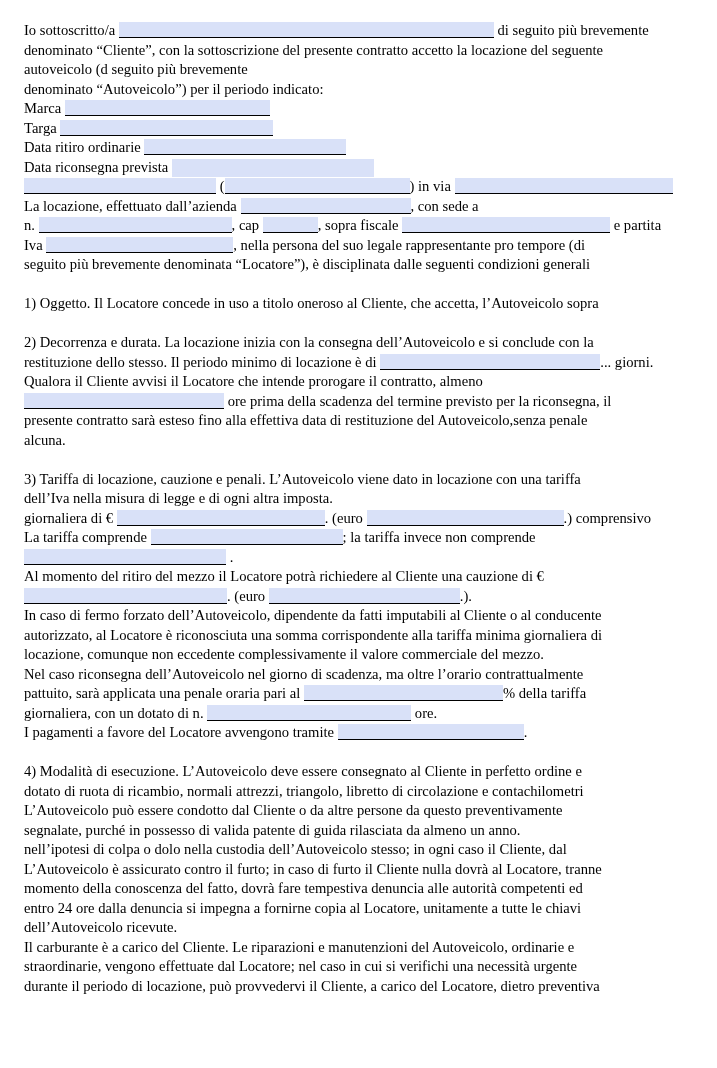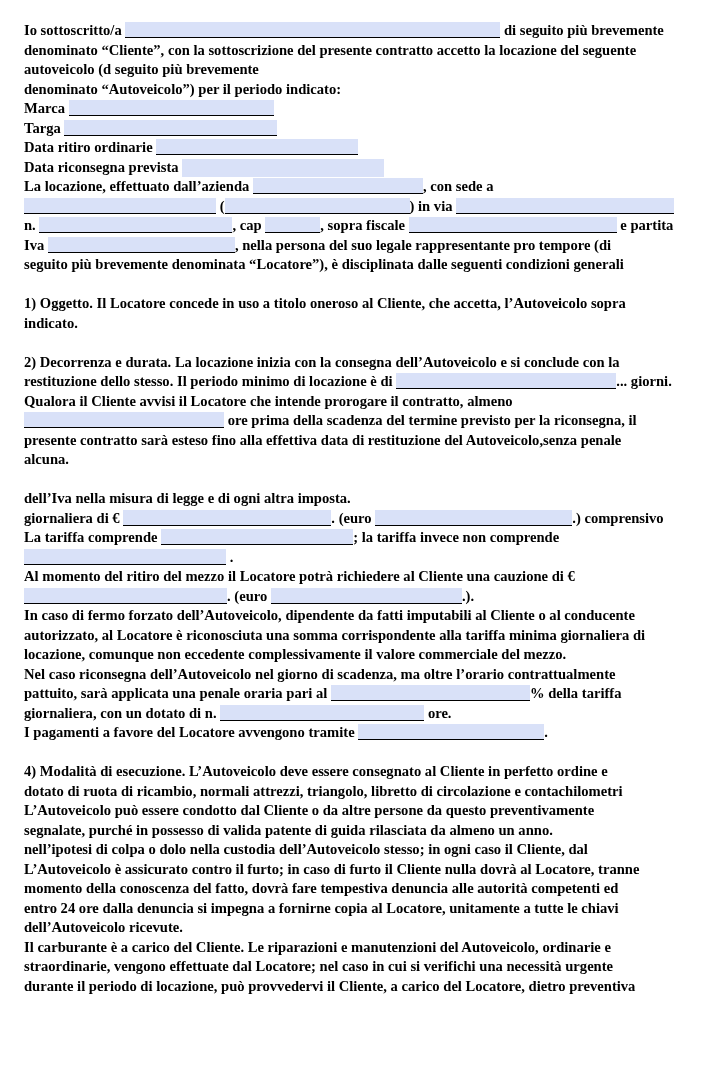--- a/index.html
+++ b/index.html
@@ -1,21 +1,21 @@
 <!DOCTYPE html>
 <html><head>
 <meta charset="utf-8">
 <style>
   html,body{margin:0;padding:0;}
   body{
     width:717px;height:1068px;background:#ffffff;overflow:hidden;
     font-family:"Liberation Serif","DejaVu Serif",serif;
     font-size:14.6px;color:#000;
   }
-  .doc{padding:21px 24px 0 24px;font-weight:bold;}
+  .doc{padding:21px 24px 0 24px;}
   .line{height:19.5px;line-height:19.5px;white-space:nowrap;}
   .gap{height:19.5px;}
   .blank{
     display:inline-block;
     height:15px;
     background:#d9e1f8;
     border-bottom:1px solid #000;
     vertical-align:-3px;
     overflow:hidden;
     font-size:13px;
@@ -29,42 +29,42 @@
 <div class="doc">
 
   <div class="line"><span class="t">Io sottoscritto/a </span><span class="blank" style="width:375px"></span><span class="t"> di seguito più brevemente</span></div>
   <div class="line">denominato “Cliente”, con la sottoscrizione del presente contratto accetto la locazione del seguente</div>
   <div class="line">autoveicolo (d seguito più brevemente</div>
   <div class="line">denominato “Autoveicolo”) per il periodo indicato:</div>
   <div class="line"><span class="t">Marca </span><span class="blank" style="width:205px"></span></div>
   <div class="line"><span class="t">Targa </span><span class="blank" style="width:213px"></span></div>
   <div class="line"><span class="t">Data ritiro ordinarie </span><span class="blank" style="width:202px"></span></div>
   <div class="line"><span class="t">Data riconsegna prevista </span><span class="blank tall" style="width:202px"></span></div>
+  <div class="line"><span class="blank" style="width:192px"></span><span class="t"> (</span><span class="blank" style="width:185px"></span><span class="t">) in via </span><span class="blank" style="width:218px"></span></div>
   <div class="line"><span class="t">La locazione, effettuato dall’azienda </span><span class="blank" style="width:170px"></span><span class="t">, con sede a</span></div>
-  <div class="line"><span class="blank" style="width:192px"></span><span class="t"> (</span><span class="blank" style="width:185px"></span><span class="t">) in via </span><span class="blank" style="width:218px"></span></div>
   <div class="line"><span class="t">n. </span><span class="blank" style="width:193px"></span><span class="t">, cap </span><span class="blank" style="width:55px"></span><span class="t">, sopra fiscale </span><span class="blank" style="width:208px"></span><span class="t"> e partita</span></div>
   <div class="line"><span class="t">Iva </span><span class="blank" style="width:187px"></span><span class="t">, nella persona del suo legale rappresentante pro tempore (di</span></div>
   <div class="line">seguito più brevemente denominata “Locatore”), è disciplinata dalle seguenti condizioni generali</div>
 
   <div class="gap"></div>
 
   <div class="line">1) Oggetto. Il Locatore concede in uso a titolo oneroso al Cliente, che accetta, l’Autoveicolo sopra</div>
-  <div class="line">indicato.</div>
 
   <div class="gap"></div>
 
   <div class="line">2) Decorrenza e durata. La locazione inizia con la consegna dell’Autoveicolo e si conclude con la</div>
   <div class="line"><span class="t">restituzione dello stesso. Il periodo minimo di locazione è di </span><span class="blank" style="width:220px"></span><span class="t">... giorni.</span></div>
   <div class="line">Qualora il Cliente avvisi il Locatore che intende prorogare il contratto, almeno</div>
   <div class="line"><span class="blank" style="width:200px"></span><span class="t"> ore prima della scadenza del termine previsto per la riconsegna, il</span></div>
   <div class="line">presente  contratto sarà esteso fino alla effettiva data di restituzione del Autoveicolo,senza penale</div>
   <div class="line">alcuna.</div>
 
   <div class="gap"></div>
 
+  <div class="line">3) Tariffa di locazione, cauzione e penali. L’Autoveicolo viene dato in locazione con una tariffa</div>
   <div class="line">dell’Iva nella misura di legge e di ogni altra imposta.</div>
   <div class="line"><span class="t">giornaliera di € </span><span class="blank" style="width:208px"></span><span class="t">. (euro </span><span class="blank" style="width:197px"></span><span class="t">.) comprensivo</span></div>
   <div class="line"><span class="t">La tariffa comprende </span><span class="blank" style="width:192px"></span><span class="t">; la tariffa invece non comprende</span></div>
   <div class="line"><span class="blank" style="width:202px"></span><span class="t"> .</span></div>
   <div class="line">Al momento del ritiro del mezzo il Locatore potrà richiedere al Cliente una cauzione di €</div>
   <div class="line"><span class="blank" style="width:203px"></span><span class="t">. (euro </span><span class="blank" style="width:191px"></span><span class="t">.).</span></div>
   <div class="line">In caso di fermo forzato dell’Autoveicolo, dipendente da fatti imputabili al Cliente o al conducente</div>
   <div class="line">autorizzato, al Locatore è riconosciuta una somma corrispondente alla tariffa minima giornaliera di</div>
   <div class="line">locazione, comunque non eccedente complessivamente il valore commerciale del mezzo.</div>
   <div class="line">Nel caso riconsegna dell’Autoveicolo nel giorno di scadenza, ma oltre l’orario contrattualmente</div>

